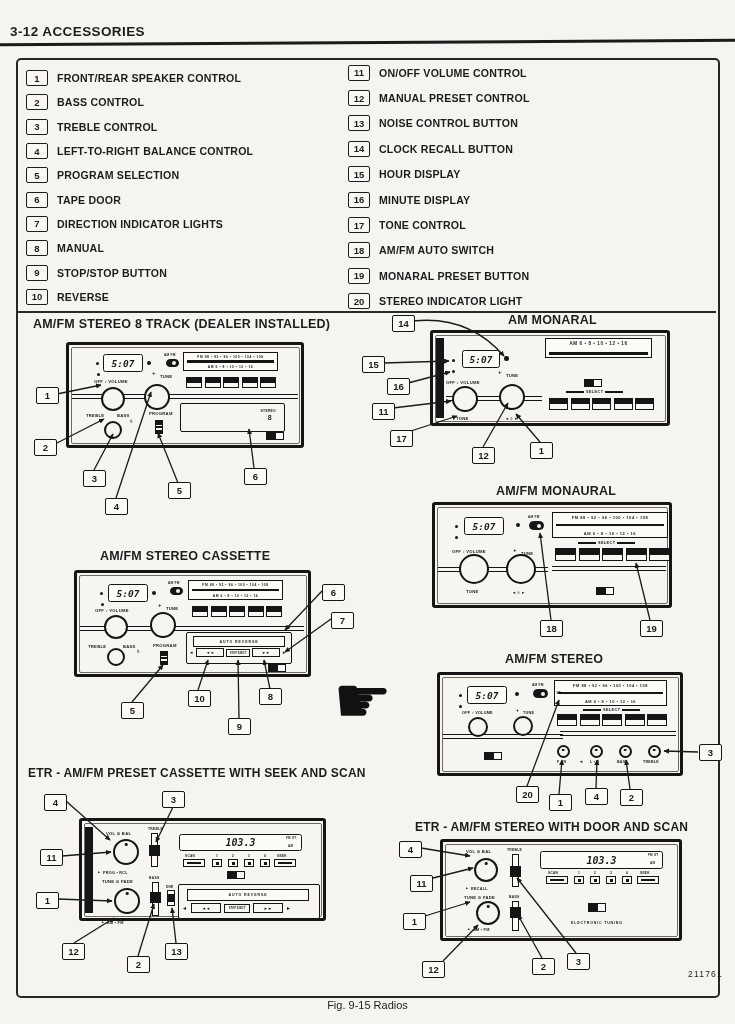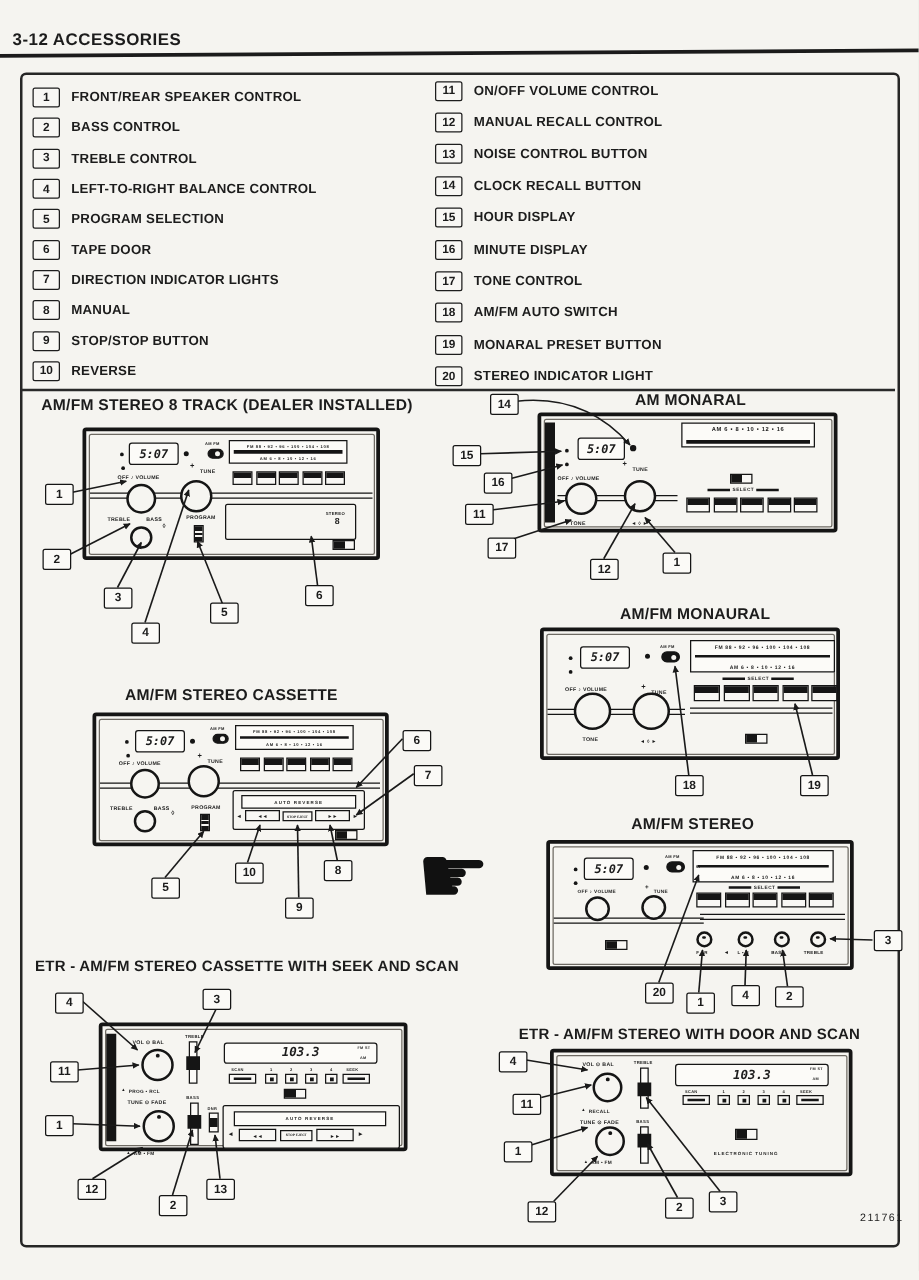--- a/index.html
+++ b/index.html
@@ -111,21 +111,21 @@
         <span class="llab">REVERSE</span>
       </div>
   </div>
   <div style="position:absolute;left:348px;top:60px;">
     <div class="lrow" style="height:25.4px">
         <span class="lnum">11</span>
         <span class="llab">ON/OFF VOLUME CONTROL</span>
       </div>
     <div class="lrow" style="height:25.4px">
         <span class="lnum">12</span>
-        <span class="llab">MANUAL RECALL CONTROL</span>
+        <span class="llab">MANUAL PRESET CONTROL</span>
       </div>
     <div class="lrow" style="height:25.4px">
         <span class="lnum">13</span>
         <span class="llab">NOISE CONTROL BUTTON</span>
       </div>
     <div class="lrow" style="height:25.4px">
         <span class="lnum">14</span>
         <span class="llab">CLOCK RECALL BUTTON</span>
       </div>
     <div class="lrow" style="height:25.4px">
@@ -405,21 +405,21 @@
     <span class="tl" style="left:617px;top:760px;font-size:3.6px;">BASS</span>
     <span class="tl" style="left:643px;top:760px;font-size:3.6px;">TREBLE</span>
     <div class="co" style="left:516px;top:786px;">20</div>
     <div class="co" style="left:549px;top:794px;">1</div>
     <div class="co" style="left:585px;top:788px;">4</div>
     <div class="co" style="left:620px;top:789px;">2</div>
     <div class="co" style="left:699px;top:744px;">3</div>
   </div>
 
   <div>
-    <div class="dtitle" style="left:28px;top:766px;font-size:12px;">ETR - AM/FM STEREO CASSETTE WITH SEEK AND SCAN</div>
+    <div class="dtitle" style="left:28px;top:766px;font-size:12px;">ETR - AM/FM PRESET CASSETTE WITH SEEK AND SCAN</div>
     <div class="panel" style="left:79px;top:818px;width:247px;height:103px;">
         <div class="inner"></div>
       </div>
     <div class="bar" style="left:85px;top:827px;width:8px;height:86px;"></div>
     <span class="tl" style="left:106px;top:831px;">VOL ⊙ BAL</span>
     <div class="knob" style="left:113px;top:839px;width:26px;height:26px;">
         <span class="kdot"></span>
       </div>
     <span class="tl" style="left:97px;top:870px;font-size:3.4px;">▲</span>
     <span class="tl" style="left:103px;top:871px;font-size:3.8px;">PROG • RCL</span>
@@ -584,14 +584,15 @@
       <line x1="176" y1="943" x2="172" y2="908"></line>
       <line x1="421" y1="848" x2="470" y2="856"></line>
       <line x1="433" y1="878" x2="473" y2="868"></line>
       <line x1="425" y1="916" x2="470" y2="902"></line>
       <line x1="443" y1="961" x2="478" y2="925"></line>
       <line x1="542" y1="958" x2="518" y2="915"></line>
       <line x1="576" y1="953" x2="517" y2="878"></line>
     </g>
   </svg>
 
+  <div class="cap">Fig. 9-15 Radios</div>
   <div class="pn">211761</div>
 </div>
 
 </body></html>

